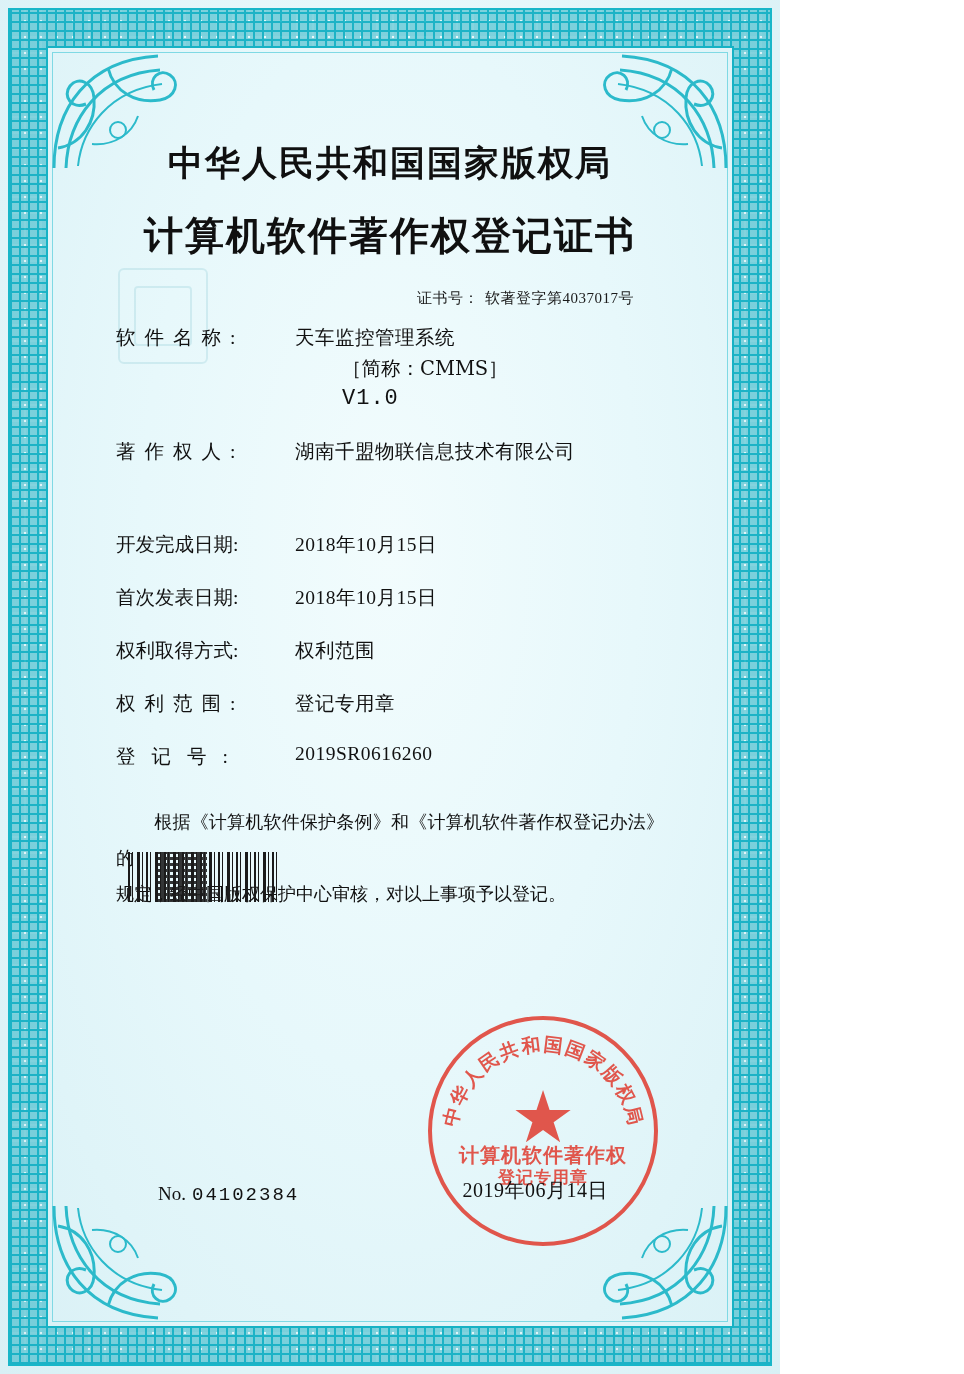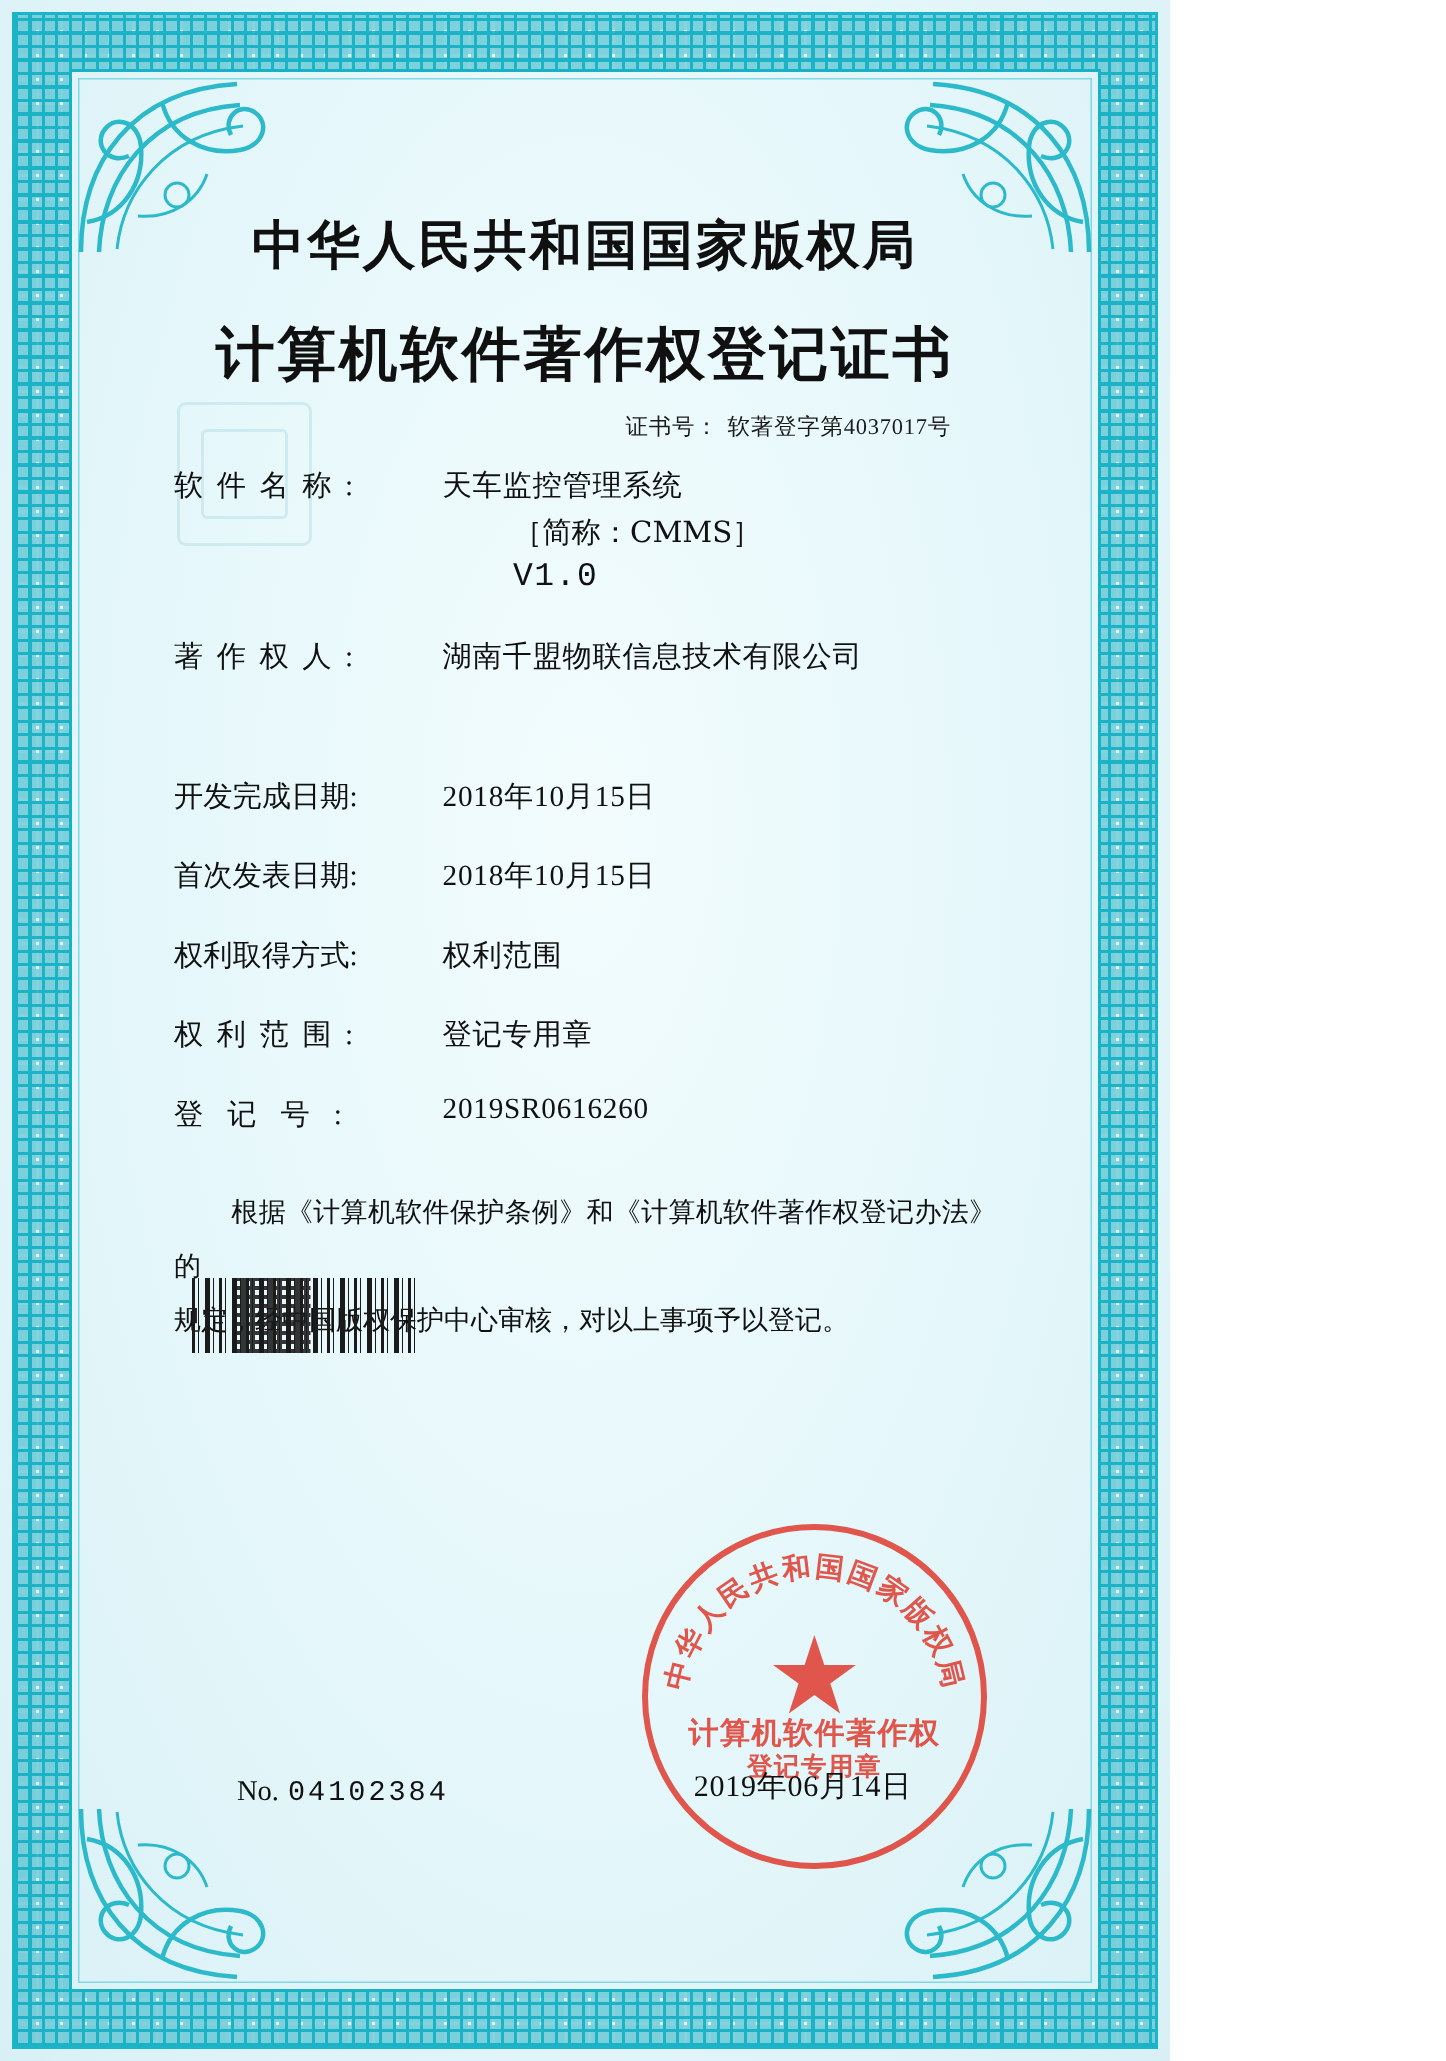--- a/index.html
+++ b/index.html
@@ -91,21 +91,21 @@
     font-size:39px;
     letter-spacing:2px;
     font-weight:bold;
     color:#101010;
     margin-top:22px;
     font-family:"DejaVu Serif","Liberation Serif",serif;
   }
   .certno{
     text-align:right;
     padding-right:88px;
-    margin-top:12px;
+    margin-top:26px;
     font-size:15px;
     color:#1a1a1a;
     letter-spacing:.5px;
   }
   .certno .label{margin-right:6px;}
   .fields{
     margin-top:16px;
     padding-left:58px;
     color:#111;
   }

